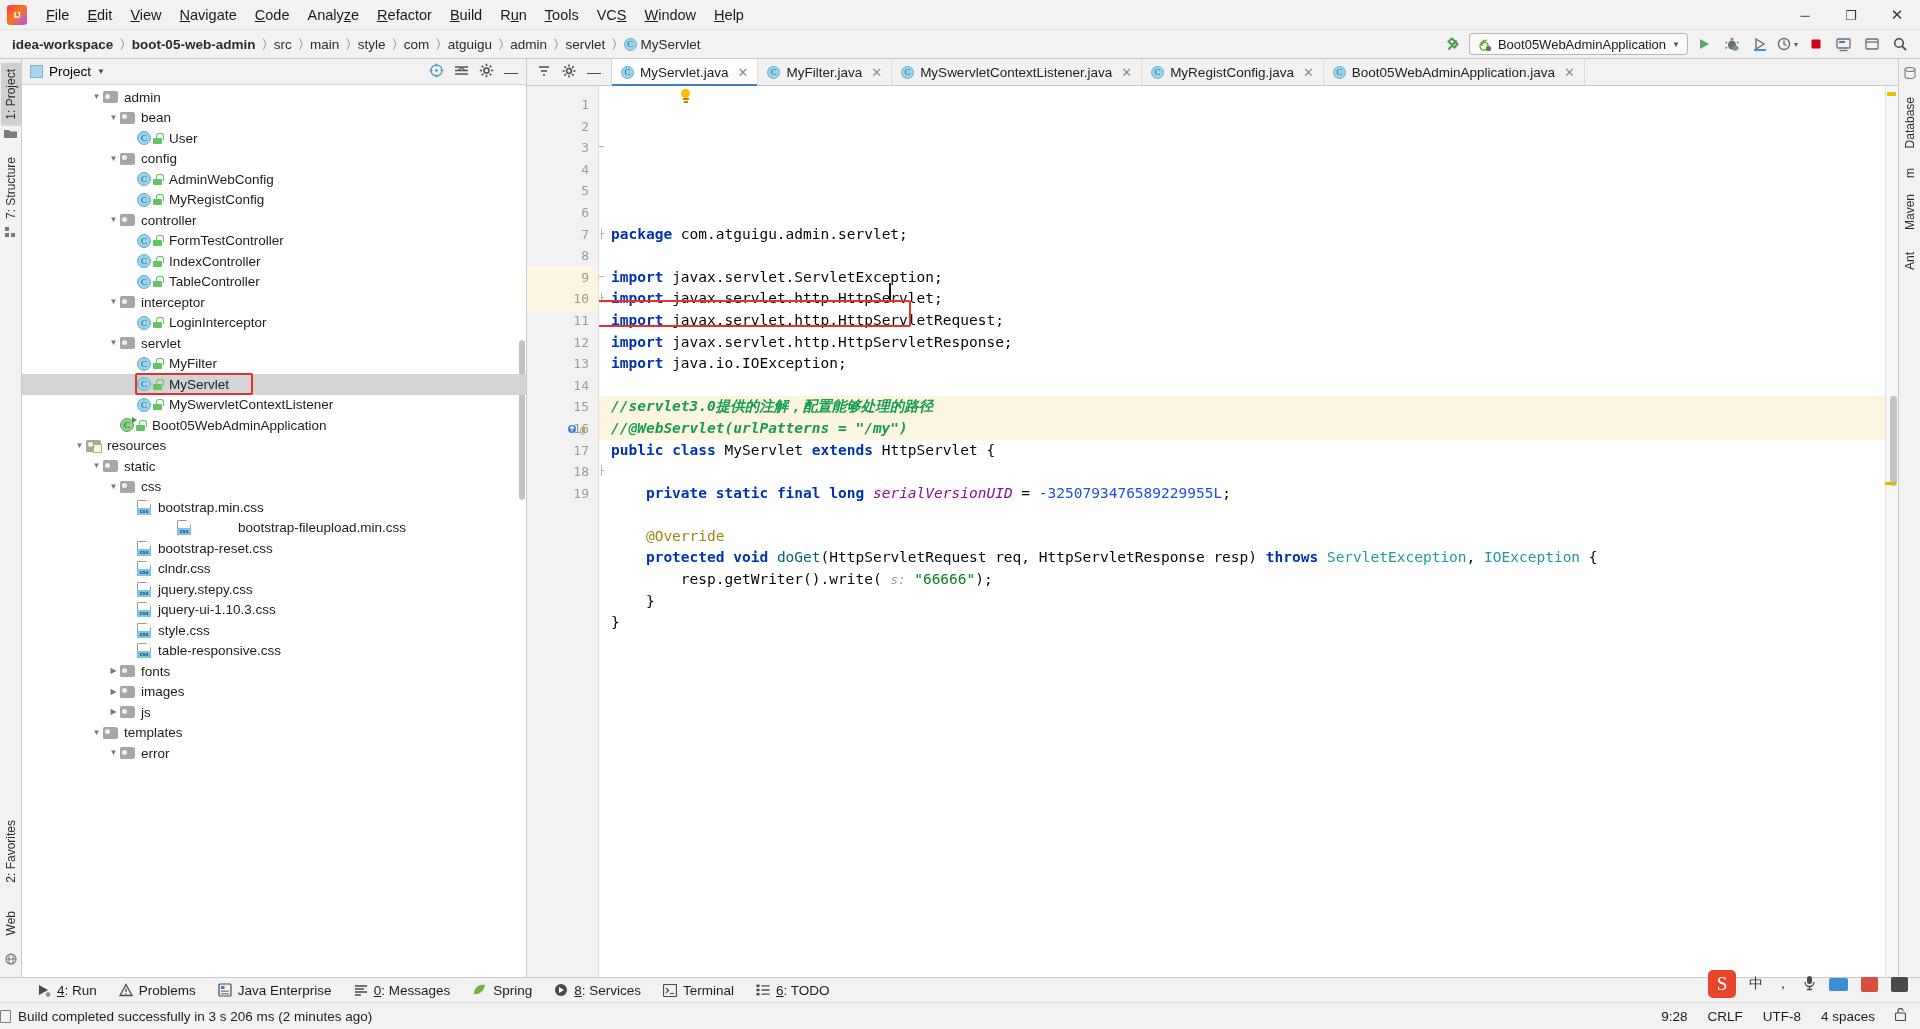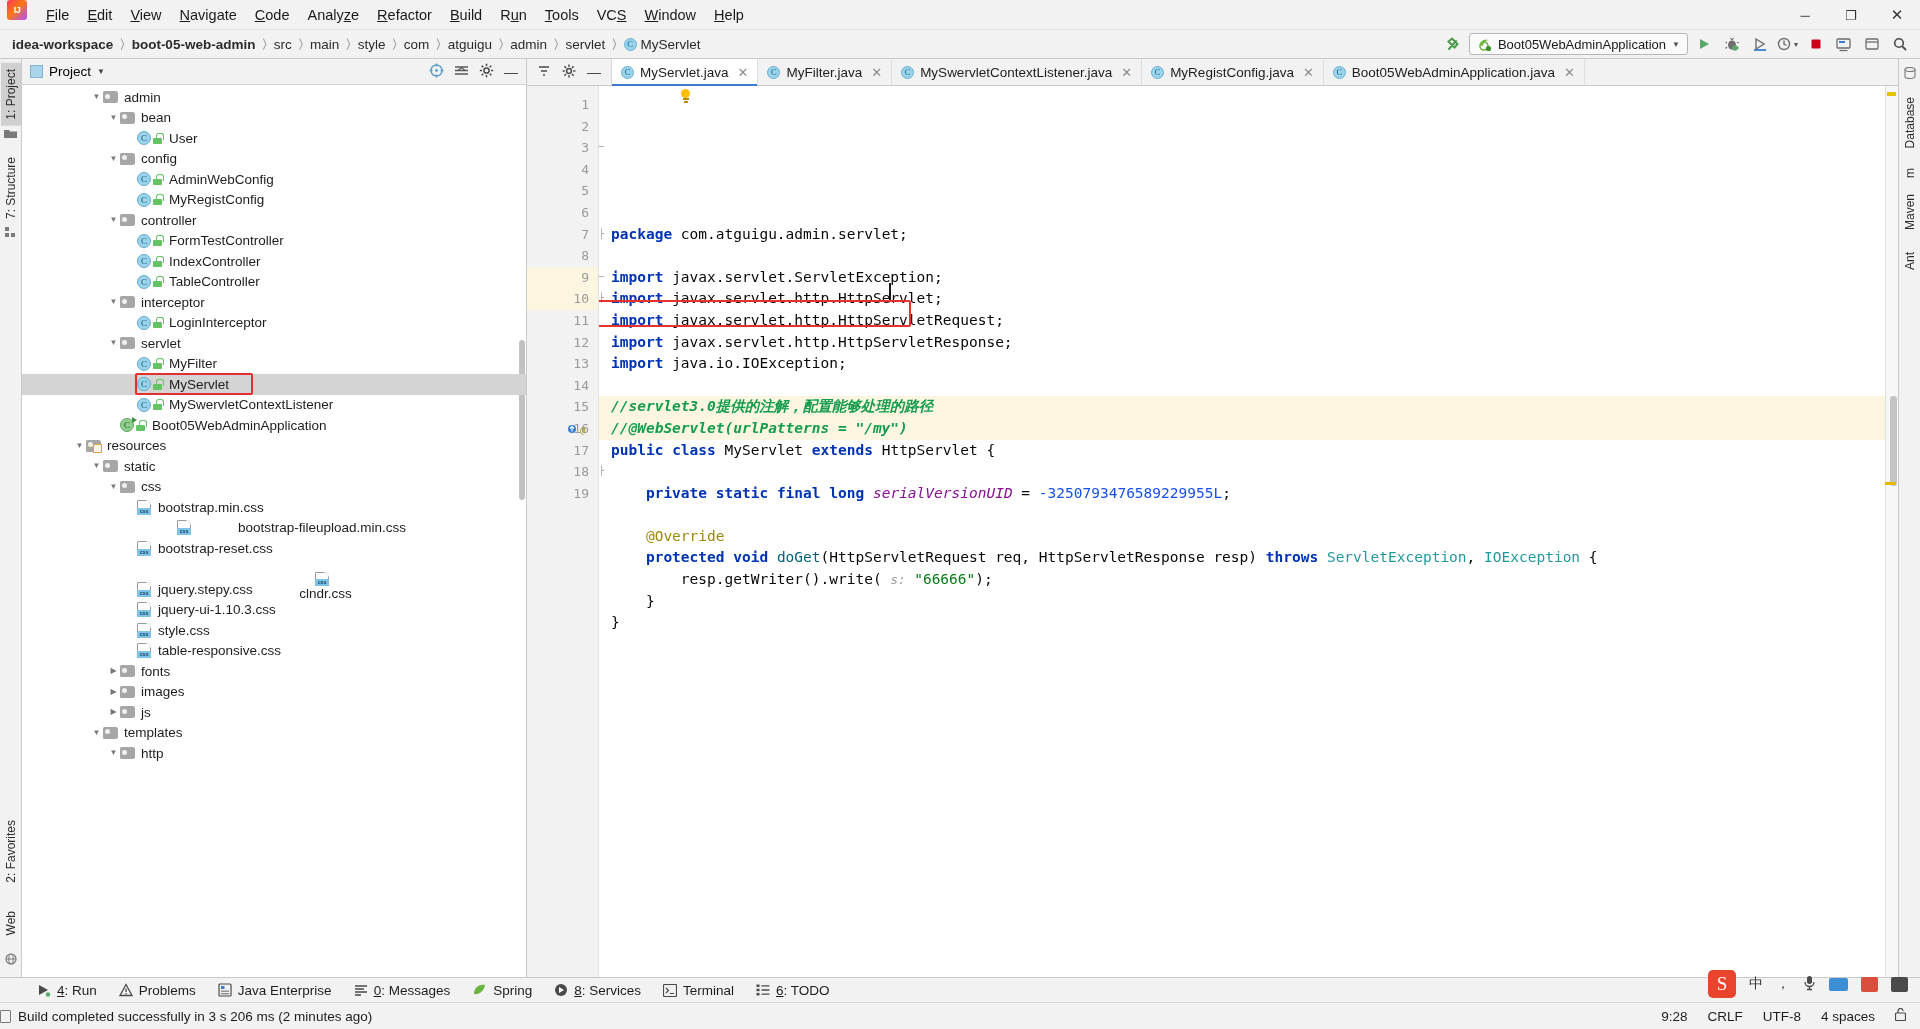--- a/index.html
+++ b/index.html
@@ -6,21 +6,21 @@
   html, body {
     width:1920px; height:1029px;
     font-family:"Liberation Sans", sans-serif;
     background:#f2f2f2; overflow:hidden;
     -webkit-font-smoothing:antialiased;
   }
   #app { position:relative; width:1920px; height:1029px; display:flex; flex-direction:column; background:#f2f2f2; }
 
   
   .titlebar {
-    height:16px; background:#f2f2f2; display:flex; align-items:flex-start;
+    height:16px; background:#f2f2f2; display:flex; align-items:center;
     flex:0 0 30px; border-bottom:1px solid #e3e3e3; position:relative;
   }
   .idea-logo {
     width:20px;height:20px;margin-left:7px;margin-right:10px;border-radius:3px;
     background:linear-gradient(135deg,#fe315d 0%,#f97a12 45%,#b24dff 100%);
     position:relative; flex:0 0 20px;
   }
   .idea-logo::after{
     content:"IJ"; position:absolute; inset:0; color:#fff; font-size:9px; font-weight:bold;
     display:flex;align-items:center;justify-content:center; letter-spacing:-0.5px;
@@ -535,21 +535,21 @@
           <div class="row" style="padding-left: 102px; gap: 40px;">
             <span class="tw empty"></span>
             <span class="cssicon"></span>
             <span class="lbl">bootstrap-fileupload.min.css</span>
           </div>
           <div class="row" style="padding-left: 102px;">
             <span class="tw empty"></span>
             <span class="cssicon"></span>
             <span class="lbl">bootstrap-reset.css</span>
           </div>
-          <div class="row" style="padding-left: 102px; flex-direction: column;">
+          <div class="row" style="padding-left: 102px;">
             <span class="tw empty"></span>
             <span class="cssicon"></span>
             <span class="lbl">clndr.css</span>
           </div>
           <div class="row" style="padding-left: 102px;">
             <span class="tw empty"></span>
             <span class="cssicon"></span>
             <span class="lbl">jquery.stepy.css</span>
           </div>
           <div class="row" style="padding-left: 102px;">
@@ -583,21 +583,21 @@
             <span class="lbl">js</span>
           </div>
           <div class="row" style="padding-left: 68px;">
             <span class="tw">▼</span>
             <span class="folder"></span>
             <span class="lbl">templates</span>
           </div>
           <div class="row" style="padding-left: 85px;">
             <span class="tw">▼</span>
             <span class="folder"></span>
-            <span class="lbl">http</span>
+            <span class="lbl">error</span>
           </div>
         </div>
     </div>
 
     <div class="editor">
       <div class="tabbar">
         <div class="tab-tools">
           <span>
             <svg width="14" height="14" viewBox="0 0 14 14">
                 <path d="M2 3 h10 M4 7 h6 M6 11 h2" stroke="#4a4a4a" stroke-width="1.4"></path>

